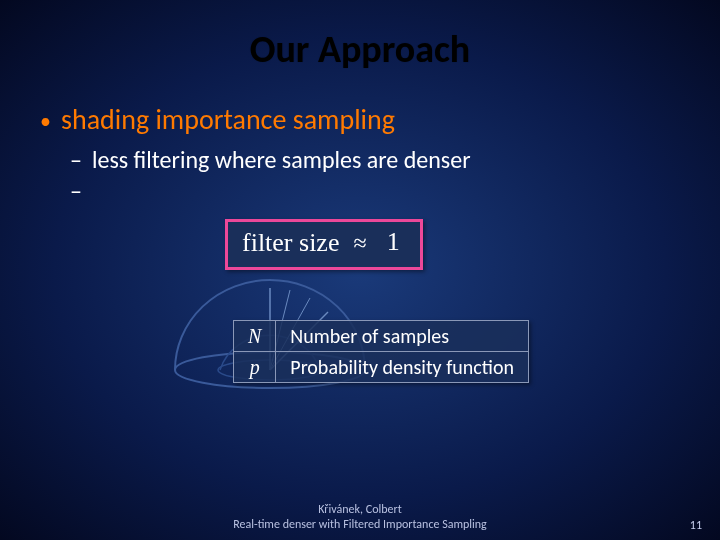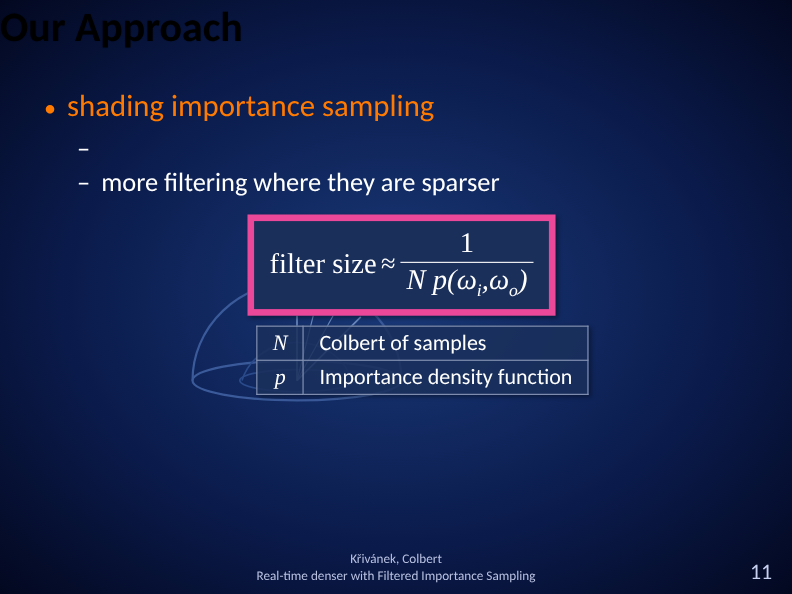--- a/index.html
+++ b/index.html
@@ -6,24 +6,25 @@
   body {
     width: 720px;
     height: 540px;
     background: radial-gradient(ellipse at center, #1a3a7a 0%, #0a1a4a 60%, #030820 100%);
     font-family: Calibri, "Segoe UI", Arial, sans-serif;
     color: #fff;
     position: relative;
     overflow: hidden;
   }
   .title {
+    text-align: center;
     font-size: 38px;
     font-weight: bold;
     color: #000;
-    padding-top: 2px;
+    padding-top: 26px;
     text-shadow: 0 0 1px rgba(0,0,0,0.3);
   }
   .content {
     padding: 30px 40px 0 40px;
   }
   .bullet1 {
     display: flex;
     align-items: baseline;
     gap: 10px;
     font-size: 28px;
@@ -56,27 +57,27 @@
     left: 120px;
     top: 45px;
     width: 220px;
     height: 130px;
   }
   .formula-box {
     position: absolute;
     left: 185px;
     top: 4px;
     background: #1a2f5a;
-    border: 6px solid #ec4899;
+    border: 3px solid #ec4899;
     padding: 6px 14px 8px 14px;
     font-family: "Times New Roman", serif;
     font-size: 26px;
     display: flex;
     align-items: center;
-    gap: 4px;
+    gap: 14px;
     box-shadow: 2px 2px 4px rgba(0,0,0,0.4);
   }
   .formula-box .lhs {
     white-space: nowrap;
   }
   .formula-box .approx {
     font-size: 24px;
   }
   .formula-box .frac {
     display: inline-flex;
@@ -123,74 +124,71 @@
     right: 0;
     text-align: center;
     font-size: 12px;
     color: #b8c0e0;
     line-height: 1.25;
   }
   .pagenum {
     position: absolute;
     bottom: 8px;
     right: 18px;
-    font-size: 20px;
+    font-size: 12px;
     color: #c8d0f0;
   }
 </style>
 </head>
 <body>
 
 <div class="title">Our Approach</div>
 
 <div class="content">
   <div class="bullet1">
     <span class="dot">•</span>
     <span>shading importance sampling</span>
   </div>
   <div class="bullet2">
     <span class="dash">–</span>
+    <span>less filtering where samples are denser</span>
   </div>
   <div class="bullet2">
     <span class="dash">–</span>
-    <span>more filtering where they are sparser</span>
   </div>
 
   <div class="formula-area">
     <svg class="diagram" viewBox="0 0 220 130">
       <ellipse cx="110" cy="110" rx="95" ry="18" fill="none" stroke="#3a5a9a" stroke-width="2"></ellipse>
       <path d="M 15 110 A 95 90 0 0 1 205 110" fill="none" stroke="#3a5a9a" stroke-width="2"></path>
       <ellipse cx="110" cy="110" rx="52" ry="10" fill="none" stroke="#2a4a8a" stroke-width="1.5"></ellipse>
       <path d="M 60 110 A 52 48 0 0 1 160 110" fill="none" stroke="#2a4a8a" stroke-width="1.5"></path>
       <line x1="110" y1="110" x2="110" y2="28" stroke="#6a8ac0" stroke-width="1.5"></line>
       <line x1="110" y1="110" x2="168" y2="52" stroke="#6a8ac0" stroke-width="1.5"></line>
       <line x1="110" y1="110" x2="150" y2="38" stroke="#6a8ac0" stroke-width="1"></line>
       <line x1="110" y1="110" x2="130" y2="30" stroke="#6a8ac0" stroke-width="1"></line>
     </svg>
 
     <div class="formula-box">
       <span class="lhs">filter size</span>
       <span class="approx">≈</span>
       <span class="frac">
         <span class="num">1</span>
-        <span class="den">
-          <span>N</span>&nbsp;<span>p</span><span>(</span><span>ω</span><span class="sub">i</span><span>,</span><span>ω</span><span class="sub">o</span><span>)</span>
-        </span>
       </span>
     </div>
 
     <table class="legend-table">
       <tbody>
           <tr>
         <td class="sym">N</td>
-        <td>Colbert of samples</td>
+        <td>Number of samples</td>
       </tr>
       <tr>
         <td class="sym">p</td>
-        <td>Importance density function</td>
+        <td>Probability density function</td>
       </tr>
     </tbody>
       </table>
   </div>
 </div>
 
 <div class="footer">
   <div>Křivánek, Colbert</div>
   <div>Real-time denser with Filtered Importance Sampling</div>
 </div>

